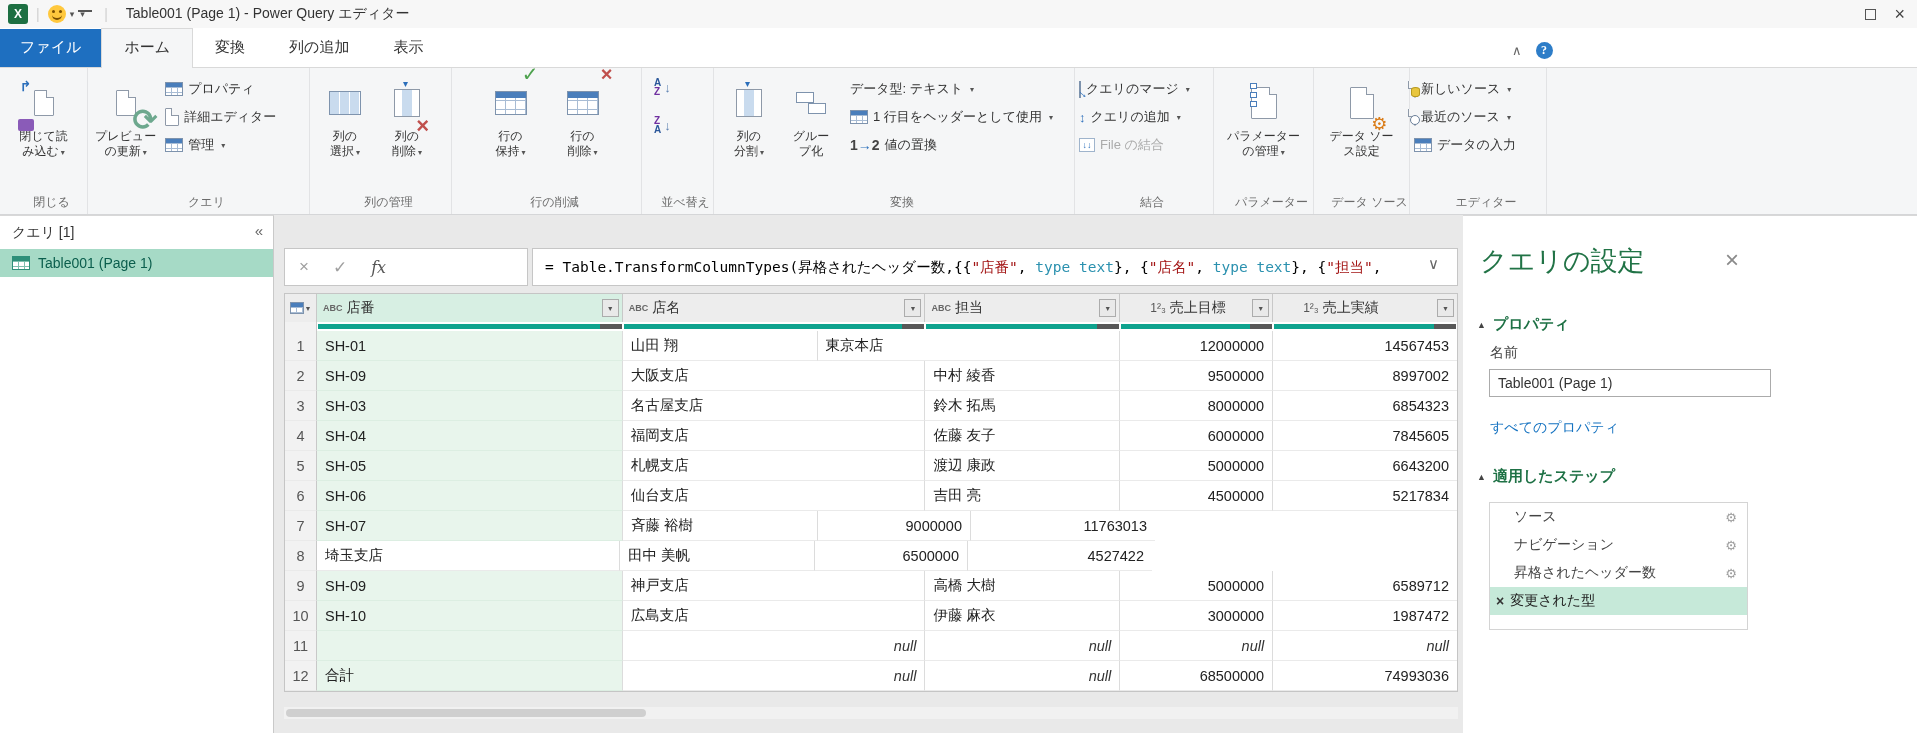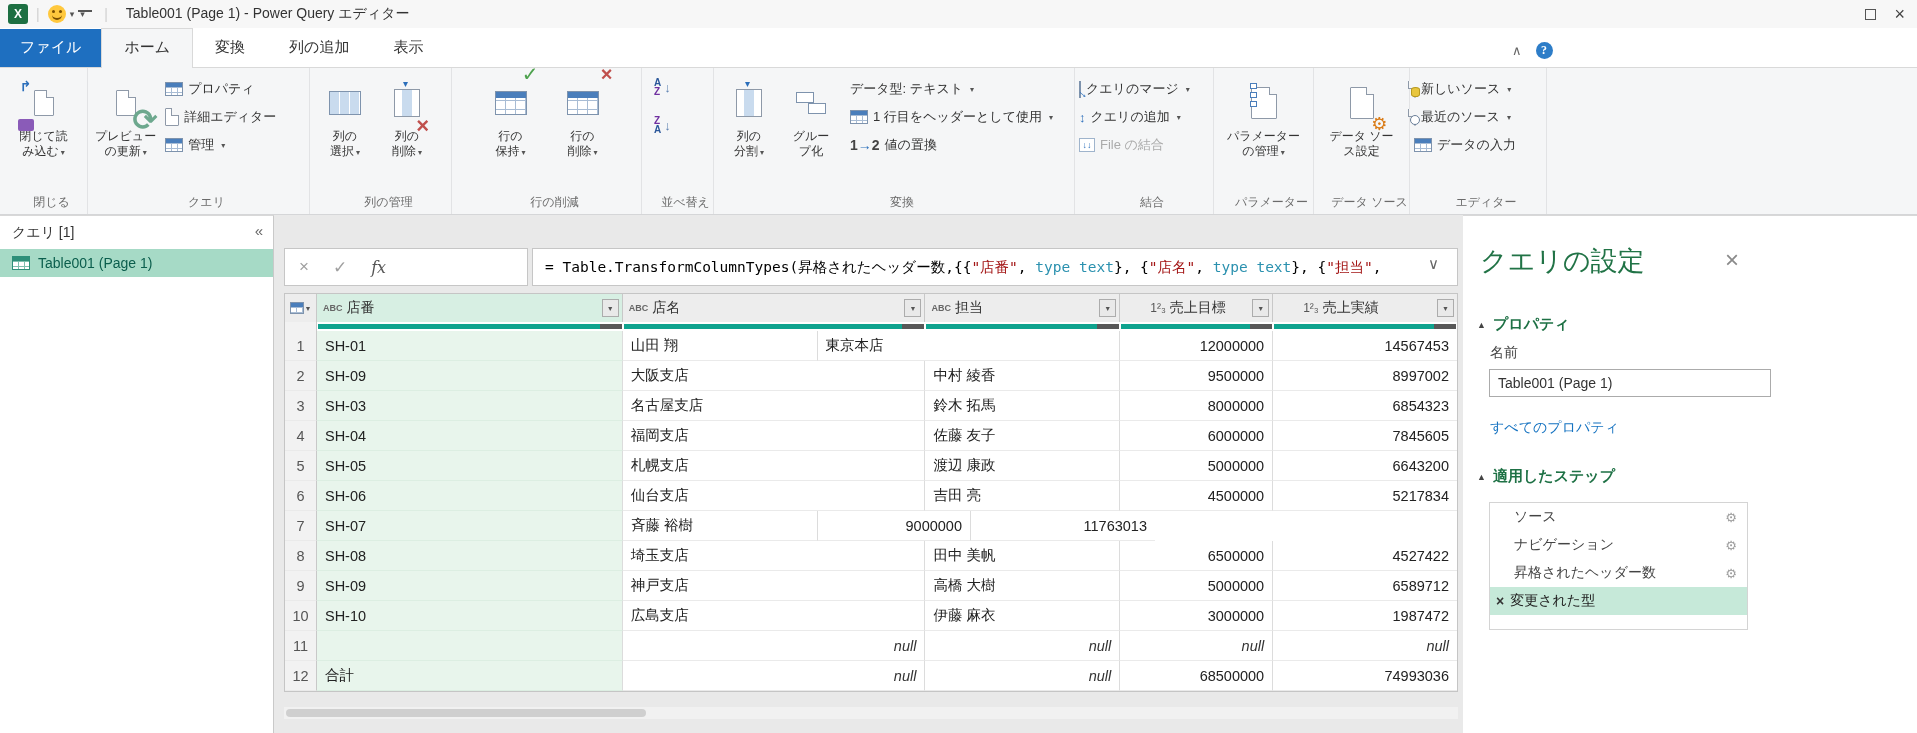--- a/index.html
+++ b/index.html
@@ -536,21 +536,20 @@
       </div>
       <div class="tr">
         <div class="td rn w0">7</div>
           <div class="td green w1">SH-07</div>
           <div class="td w3">斉藤 裕樹</div>
         <div class="td num w4">9000000</div>
           <div class="td num w5" style="border-right:none">11763013</div>
       </div>
       <div class="tr">
         <div class="td rn w0">8</div>
-          <div class="td green w1">SH-08</div>
         <div class="td w2">埼玉支店</div>
           <div class="td w3">田中 美帆</div>
         <div class="td num w4">6500000</div>
           <div class="td num w5" style="border-right:none">4527422</div>
       </div>
       <div class="tr">
         <div class="td rn w0">9</div>
           <div class="td green w1">SH-09</div>
         <div class="td w2">神戸支店</div>
           <div class="td w3">高橋 大樹</div>

